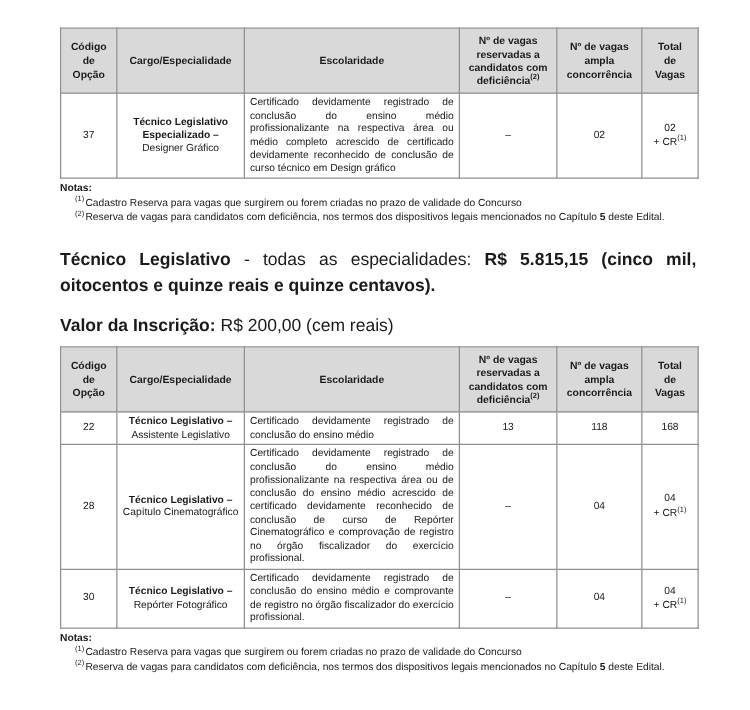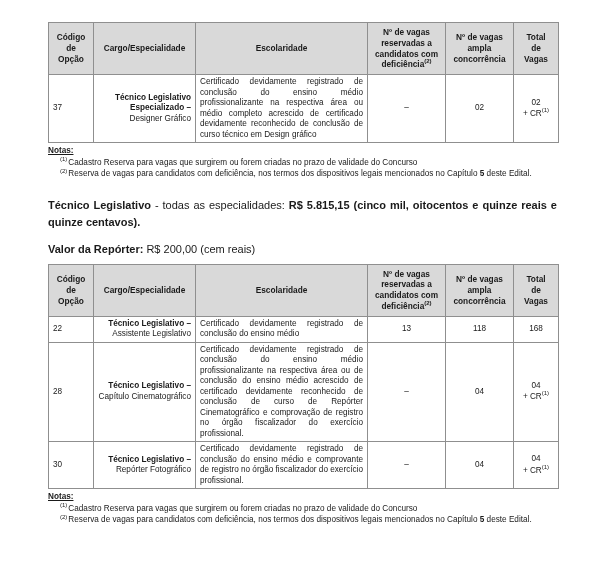--- a/index.html
+++ b/index.html
@@ -45,22 +45,22 @@
     padding: 4px 3px;
   }
 
   col.c-codigo { width: 45px; }
   col.c-cargo  { width: 102px; }
   col.c-escol  { width: 172px; }
   col.c-res    { width: 78px; }
   col.c-ampla  { width: 68px; }
   col.c-total  { width: 45px; }
 
-  td.codigo { text-align: left; }
-  td.cargo  { text-align: right; padding: 3px 5px; }
+  td.codigo { text-align: center; }
+  td.cargo  { text-align: center; padding: 3px 5px; }
   td.escol  { text-align: justify; text-justify: inter-word; padding: 3px 5px; }
   td.num    { text-align: center; }
 
   .cargo-bold { font-weight: bold; }
   .cargo-rest { font-weight: normal; }
 
   sup {
     font-size: 6px;
     vertical-align: super;
     line-height: 0;
@@ -72,38 +72,37 @@
 
   
   .notas {
     margin-top: 2px;
     font-size: 8.2px;
     line-height: 1.42;
   }
   .notas-title {
     font-weight: bold;
     margin: 0 0 0 0;
-    text-decoration: underline;
   }
   .nota-item {
     margin: 0 0 0 12px;
     text-align: justify;
     text-justify: inter-word;
   }
   .nota-item .marker {
     font-size: 6px;
     vertical-align: super;
     line-height: 0;
     margin-right: 1px;
   }
   .nota-item b { font-weight: bold; }
 
   
   .para {
-    font-size: 11px;
+    font-size: 14px;
     line-height: 1.5;
     text-align: justify;
     text-justify: inter-word;
     margin: 0;
   }
   .para.salario { margin-top: 17px; }
   .para.inscricao { margin-top: 11px; margin-bottom: 6px; }
   .para b { font-weight: bold; }
 </style>
 </head>
@@ -172,21 +171,21 @@
     <div class="nota-item">
       <span class="marker">(2)</span><span>Reserva de vagas para candidatos com deficiência, nos termos dos dispositivos legais mencionados no Capítulo </span><b>5</b><span> deste Edital.</span>
     </div>
   </div>
 
   <p class="para salario">
     <b>Técnico Legislativo</b><span> - todas as especialidades: </span><b>R$ 5.815,15 (cinco mil, oitocentos e quinze reais e quinze centavos).</b>
   </p>
 
   <p class="para inscricao">
-    <b>Valor da Repórter:</b><span> R$ 200,00 (cem reais)</span>
+    <b>Valor da Inscrição:</b><span> R$ 200,00 (cem reais)</span>
   </p>
 
   <table class="vagas">
     <colgroup>
       <col class="c-codigo">
         <col class="c-cargo">
         <col class="c-escol">
       <col class="c-res">
         <col class="c-ampla">
         <col class="c-total">

